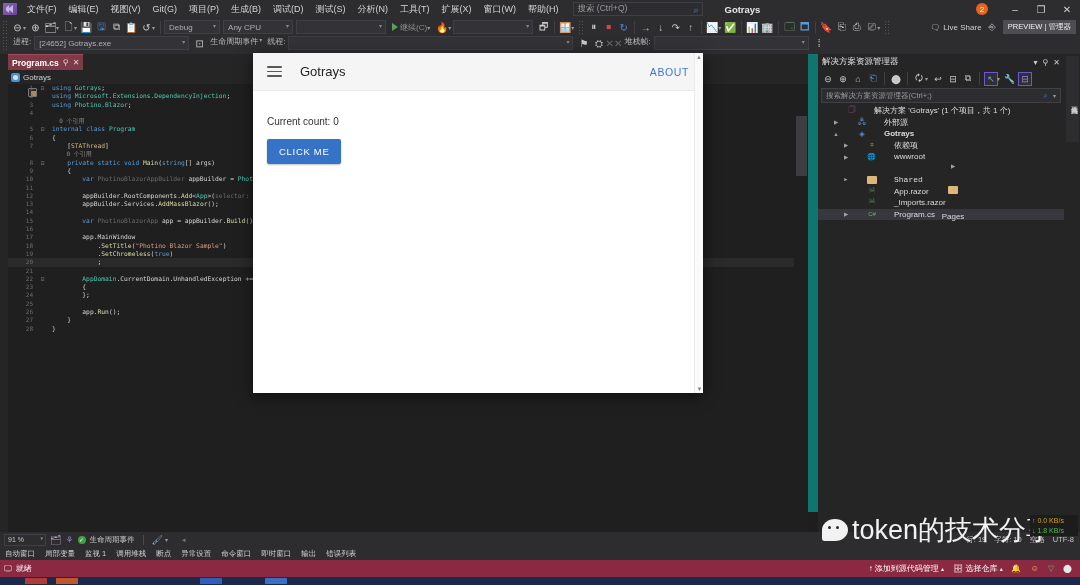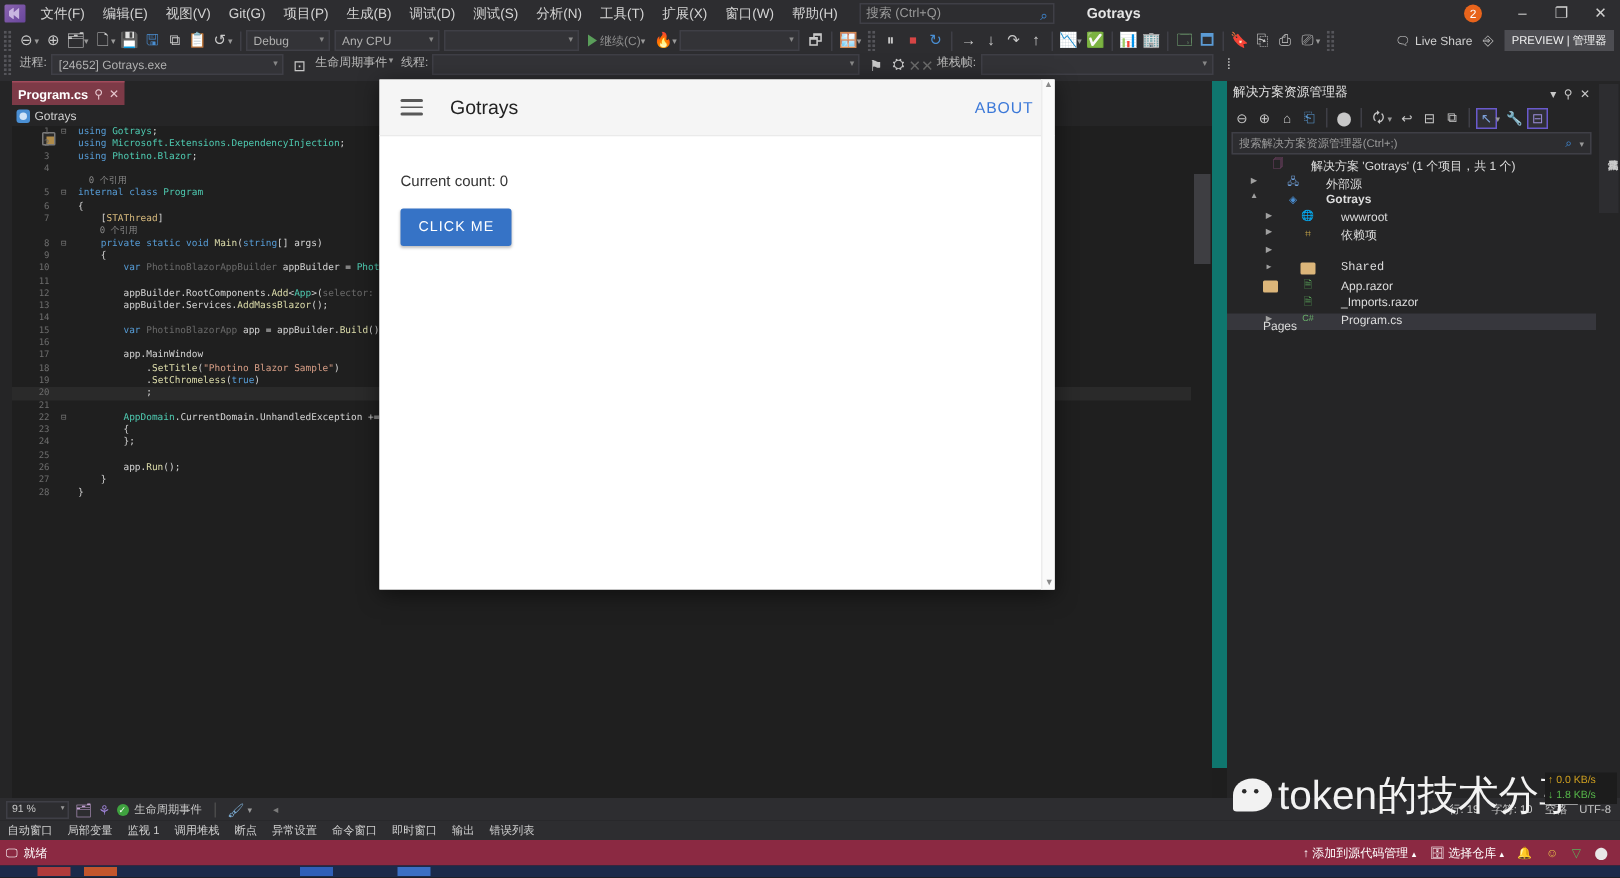--- a/index.html
+++ b/index.html
@@ -113,21 +113,21 @@
   .sln-head{height:16px;display:flex;align-items:center;font-size:8.5px;color:#e0e0e0;padding-left:4px;}
   .sln-head .hdr-btns{margin-left:auto;display:flex;gap:5px;padding-right:4px;color:#c9c9c9;font-size:8px;}
   .sln-tb{height:17px;display:flex;align-items:center;gap:1px;padding-left:3px;background:#252526;}
   .sln-tb .i{width:14px;height:14px;display:flex;align-items:center;justify-content:center;
      font-size:9px;color:#c8c8c8;}
   .sln-tb .i.sel{border:1px solid #6a5acd;background:#2f2f35;}
   .sln-search{height:15px;margin:1px 3px 2px 3px;background:#2d2d30;border:1px solid #3f3f46;
      display:flex;align-items:center;padding:0 4px;font-size:7.5px;color:#9a9a9a;position:relative;}
   .sln-search .mg{position:absolute;right:12px;color:#3f8ad8;font-size:8px;}
   .tree{font-size:8px;color:#dcdcdc;}
-  .trow{height:11.5px;display:flex;gap:17px;white-space:nowrap;cursor:default;}
+  .trow{height:11.5px;display:flex;align-items:center;gap:17px;white-space:nowrap;cursor:default;}
   .trow.sel{background:#37373d;}
   .arw{width:8px;text-align:center;color:#a0a0a0;font-size:5.5px;flex:none;}
   .ic{width:10px;height:9px;flex:none;display:flex;align-items:center;justify-content:center;font-size:7px;}
   .folder{width:10px;height:8px;background:#dcb67a;border-radius:1px;}
   .rightstrip{position:absolute;right:0;top:54px;width:16px;height:478px;background:#252526;}
   .vtab{position:absolute;right:1px;top:56px;width:13px;height:86px;background:#2d2d30;
      writing-mode:vertical-rl;font-size:7px;color:#cfcfcf;text-align:center;padding-top:3px;}
 
   
   .botbar1{position:absolute;left:0;top:532px;width:1080px;height:15px;background:#2d2d30;
@@ -410,27 +410,27 @@
           <span class="ic" style="color: rgb(111, 159, 216);">🖧</span>
           <span>外部源</span>
         </div>
         <div class="trow" style="padding-left: 14px;">
           <span class="arw">▲</span>
           <span class="ic" style="color: rgb(74, 143, 212);">◈</span>
           <span style="font-weight: bold;">Gotrays</span>
         </div>
         <div class="trow" style="padding-left: 24px;">
           <span class="arw">▶</span>
+          <span class="ic" style="color: rgb(201, 168, 74);">⌗</span>
+          <span>依赖项</span>
+        </div>
+        <div class="trow" style="padding-left: 24px;">
+          <span class="arw">▶</span>
           <span class="ic" style="color: rgb(74, 159, 216);">🌐</span>
           <span>wwwroot</span>
-        </div>
-        <div class="trow" style="padding-left: 24px;">
-          <span class="arw">▶</span>
-          <span class="ic" style="color: rgb(201, 168, 74);">⌗</span>
-          <span>依赖项</span>
         </div>
         <div class="trow" style="padding-left: 24px; flex-direction: column;">
           <span class="arw">▶</span>
           <span class="ic">
             <span class="folder"></span>
           </span>
           <span>Pages</span>
         </div>
         <div class="trow" style="padding-left: 24px; font-family: Liberation Mono, monospace;">
           <span class="arw">▶</span>

